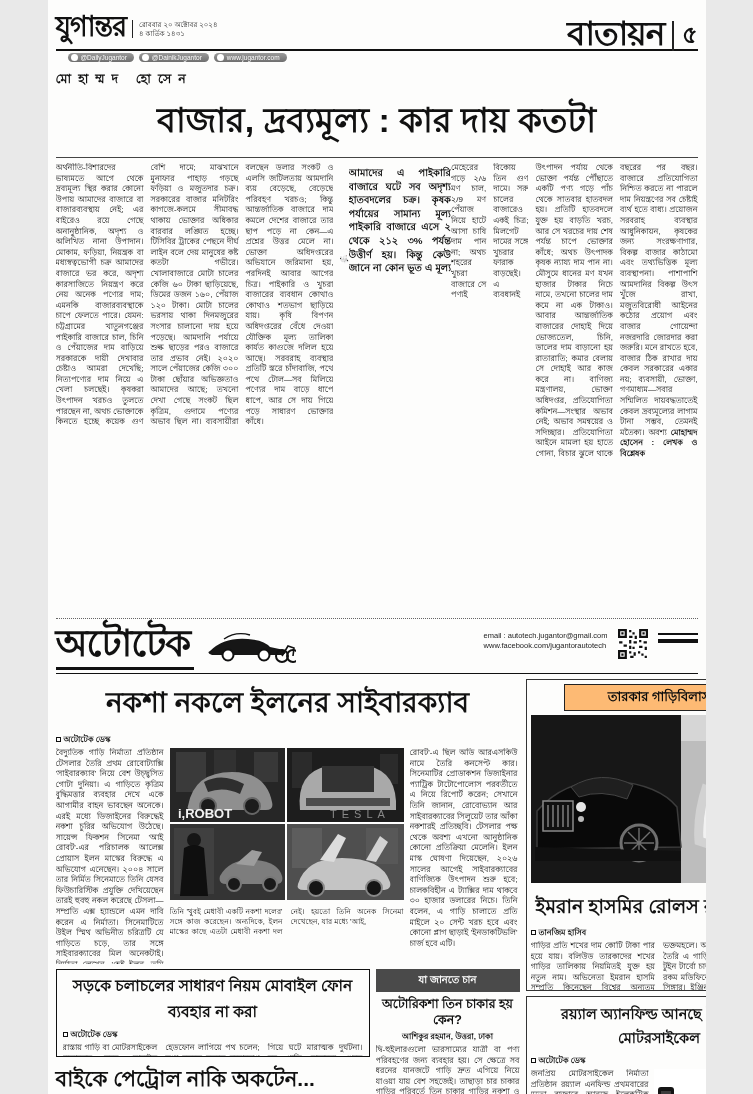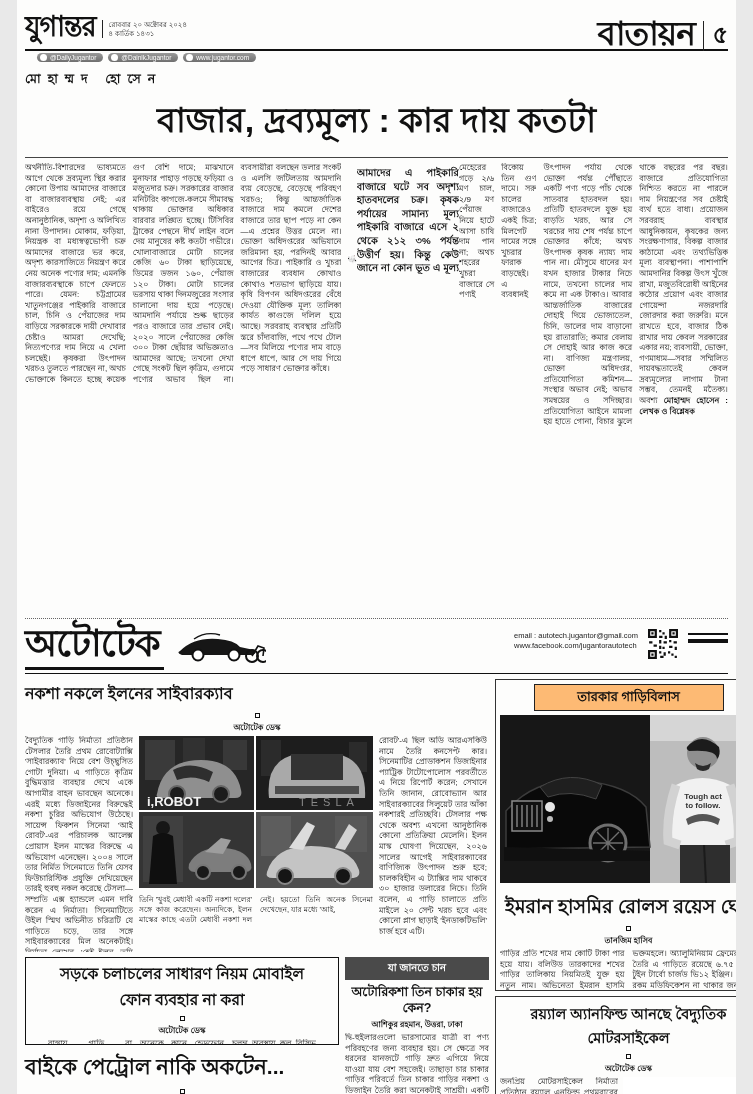--- a/index.html
+++ b/index.html
@@ -1,17 +1,17 @@
 <!DOCTYPE html>
 <html><head>
 <meta charset="utf-8">
 <style>
   html,body{margin:0;padding:0;background:#e9e9e9;}
   *{box-sizing:border-box;}
-  .page{position:relative;width:719px;height:1094px;margin:0 auto;background:#fdfdfc;color:#111;
+  .page{position:relative;width:658px;height:1094px;margin:0 auto;background:#fdfdfc;color:#111;
     font-family:"Liberation Sans","DejaVu Sans",sans-serif;overflow:hidden;padding:6px 8px;}
   
   .masthead{display:flex;justify-content:space-between;align-items:flex-start;height:42px;}
   .mast-left{display:flex;flex-direction:column;}
   .logo-row{display:flex;align-items:center;gap:6px;}
   .logo{font-size:27px;font-weight:900;letter-spacing:-1px;transform:scaleY(1.05);}
   .dateblock{border-left:1.5px solid #222;padding-left:6px;font-size:7px;line-height:9px;color:#222;}
   .badges{display:flex;gap:5px;margin-top:2px;margin-left:12px;}
   .badge{display:flex;align-items:center;gap:3px;background:linear-gradient(#9a9a9a,#6f6f6f);color:#fff;
     font-size:6.5px;padding:1px 7px 1px 3px;border-radius:7px;}
@@ -41,30 +41,30 @@
   .at-title{font-size:37px;font-weight:900;letter-spacing:-1px;line-height:42px;border-bottom:3px solid #111;padding:0 4px 2px 0;}
   .at-art{margin-top:4px;}
   .at-contact{margin-left:auto;margin-top:8px;font-size:7.5px;line-height:10px;text-align:left;color:#222;}
   .qr{margin-top:6px;}
   .deco-rules{width:40px;margin-top:10px;border-top:2px solid #111;border-bottom:2px solid #111;height:10px;
     background:linear-gradient(#fff 0 4px,#111 4px 6px,#fff 6px 10px);}
   .at-rule{border-bottom:1.5px solid #111;margin-bottom:5px;}
   
   .at-content{display:flex;gap:6px;}
   .at-left{width:464px;}
-  .cy-headline{font-size:16px;font-weight:800;margin:2px 0 5px;}
-  .byline{font-size:8px;font-weight:700;display:flex;align-items:center;gap:3px;margin-bottom:2px;flex-direction:column;}
+  .cy-headline{text-align:center;font-size:28px;font-weight:800;margin:2px 0 5px;}
+  .byline{font-size:8px;font-weight:700;display:flex;align-items:center;gap:3px;margin-bottom:2px;}
   .sq{width:5px;height:5px;border:1px solid #111;display:inline-block;}
   .cy-row{display:flex;gap:6px;height:216px;overflow:hidden;}
   .cy-col{width:108px;overflow:hidden;}
   .cy-mid{width:234px;}
   .cy-caption{column-count:2;column-gap:8px;height:58px;overflow:hidden;margin-top:3px;}
   .at-left-bottom{display:flex;gap:6px;margin-top:5px;}
   .left-articles{width:314px;}
-  .road-box{border:1px solid #111;padding:4px 22px;height:88px;overflow:hidden;}
+  .road-box{border:1px solid #111;padding:4px 6px;height:88px;overflow:hidden;}
   .road-h{text-align:center;font-size:15.5px;font-weight:800;margin:0 0 2px;}
   .road-body{column-count:3;column-gap:8px;height:52px;overflow:hidden;}
   .petrol{margin-top:6px;}
   .petrol-h{text-align:left;font-size:21px;font-weight:800;margin:2px 0 3px;}
   
   .qa-col{width:144px;}
   .qa-banner{background:#4a4a4a;color:#fff;text-align:center;font-size:10px;font-weight:700;padding:3px 0;margin-bottom:4px;}
   .qa-q{text-align:center;font-size:12.5px;font-weight:800;line-height:16px;margin:2px 0;}
   .qa-asker{text-align:center;font-size:8px;font-weight:700;margin-bottom:2px;}
   .qa-answer{height:138px;overflow:hidden;}

